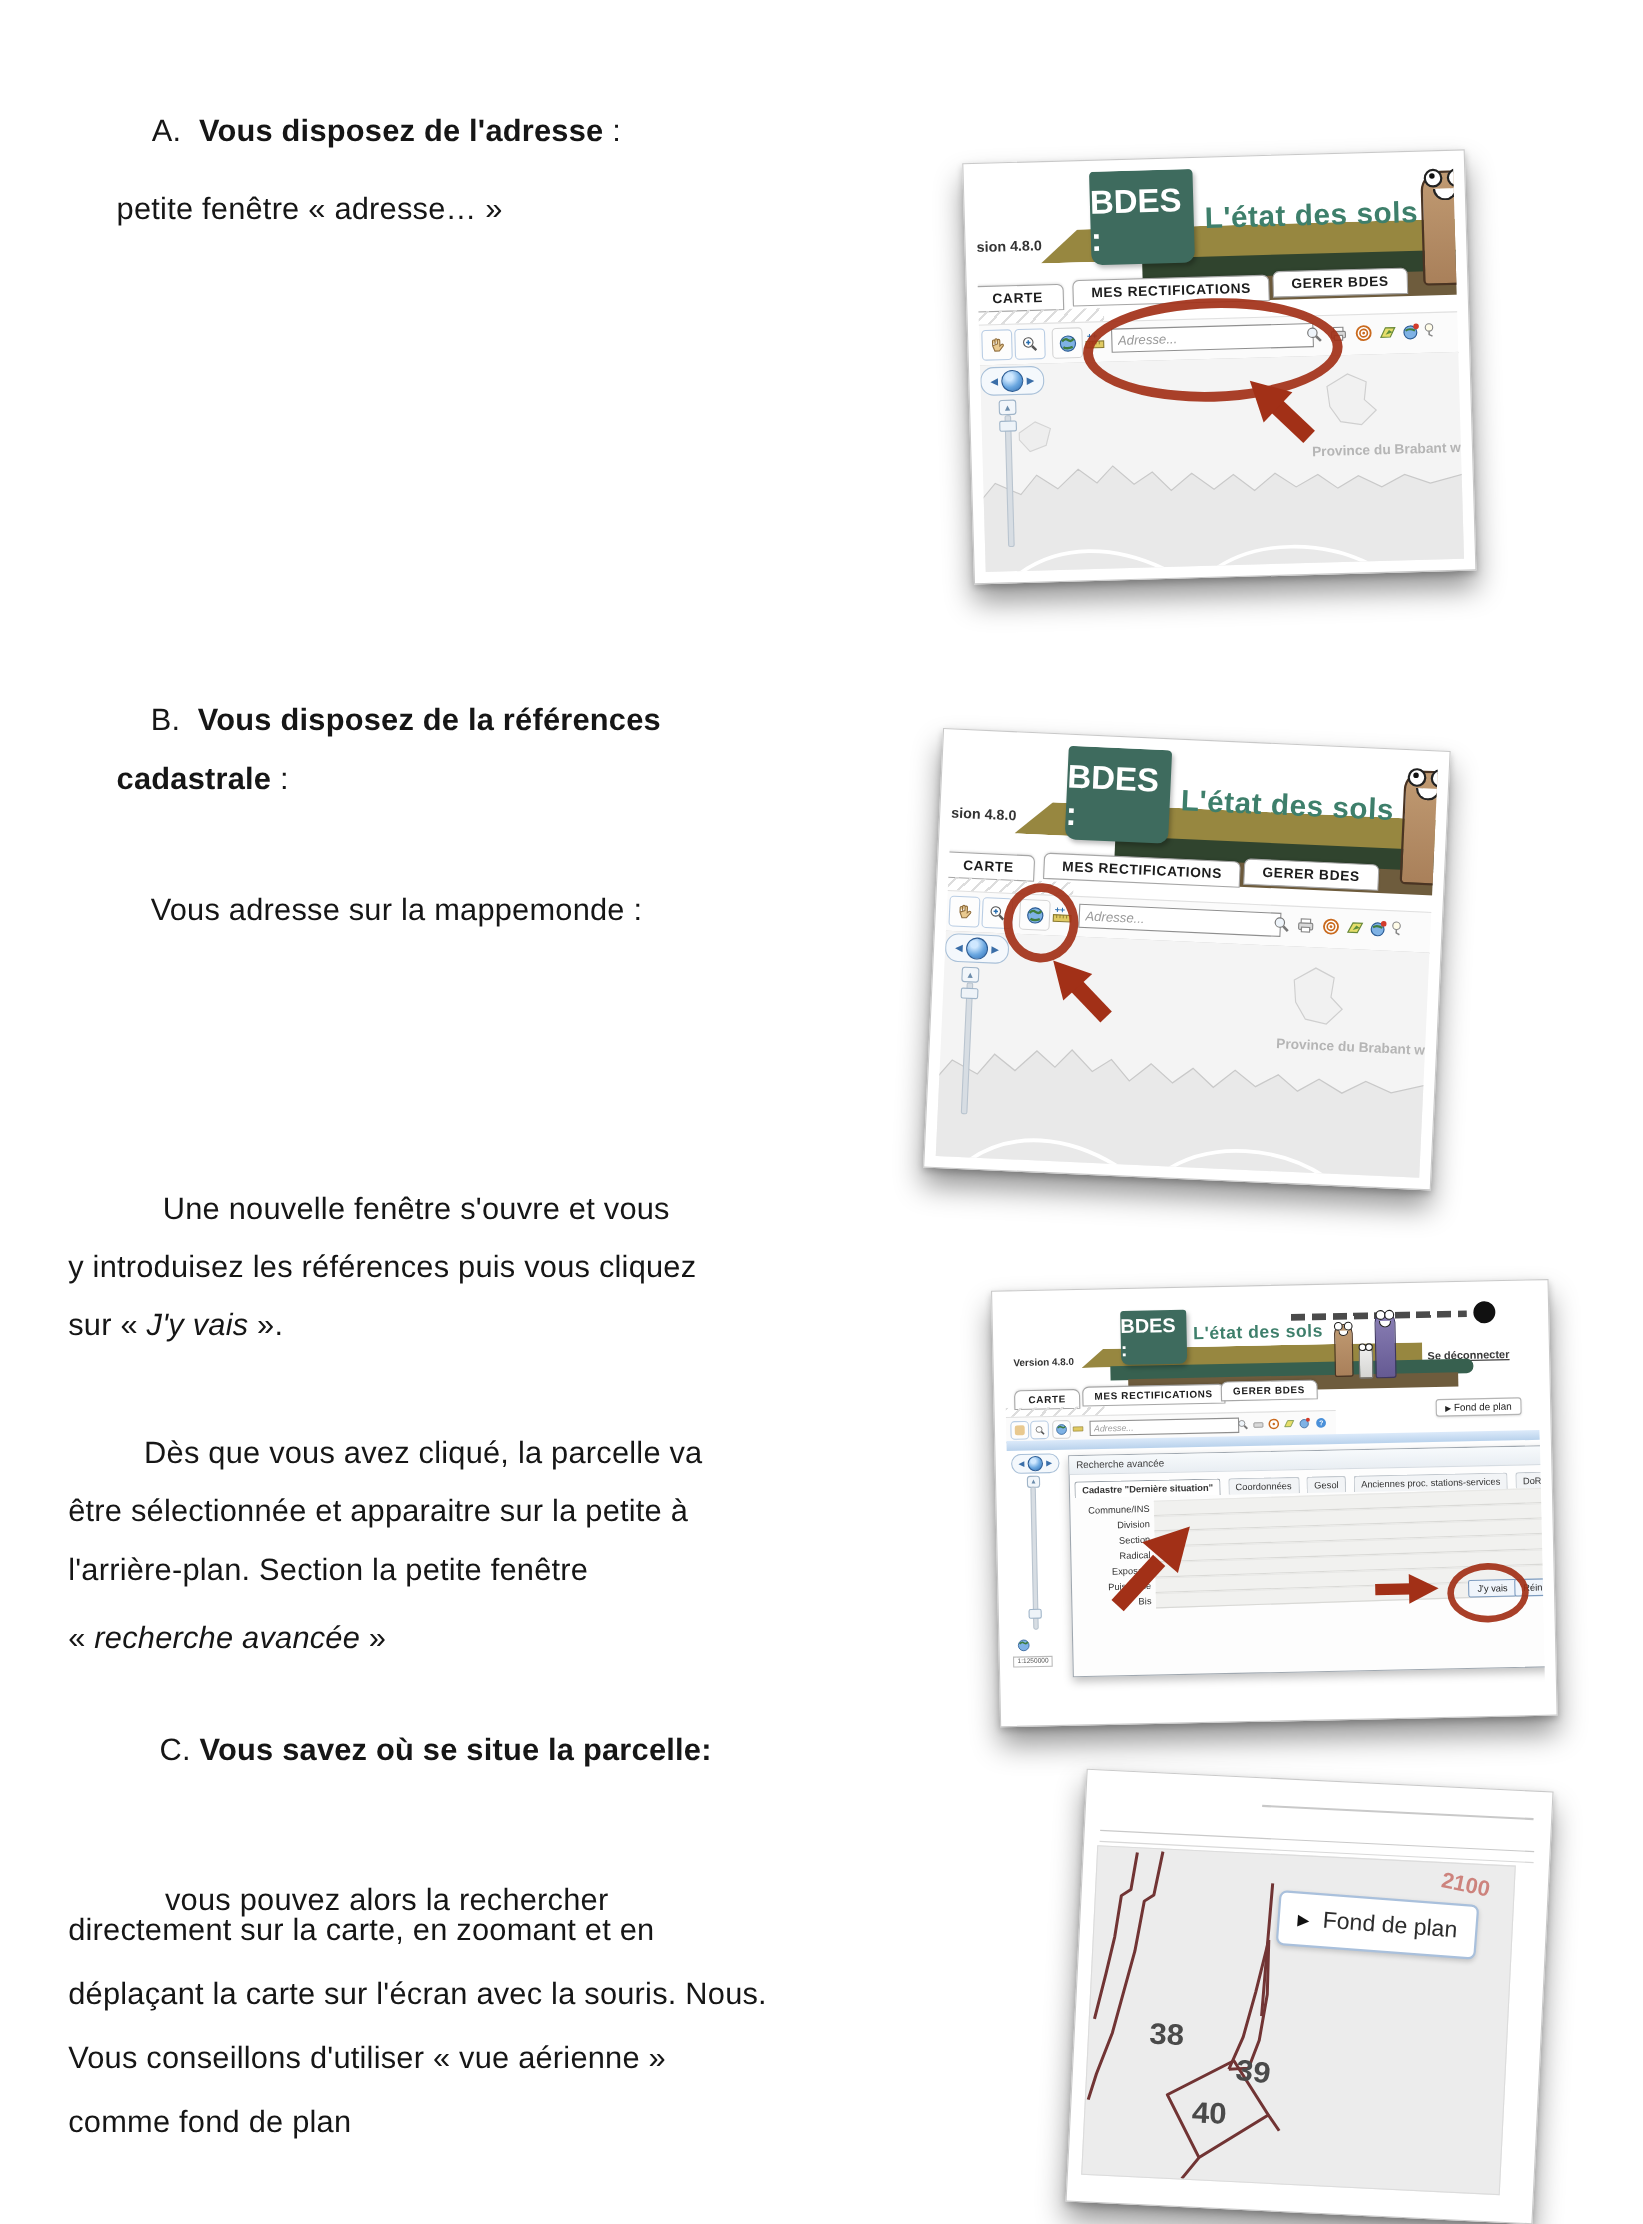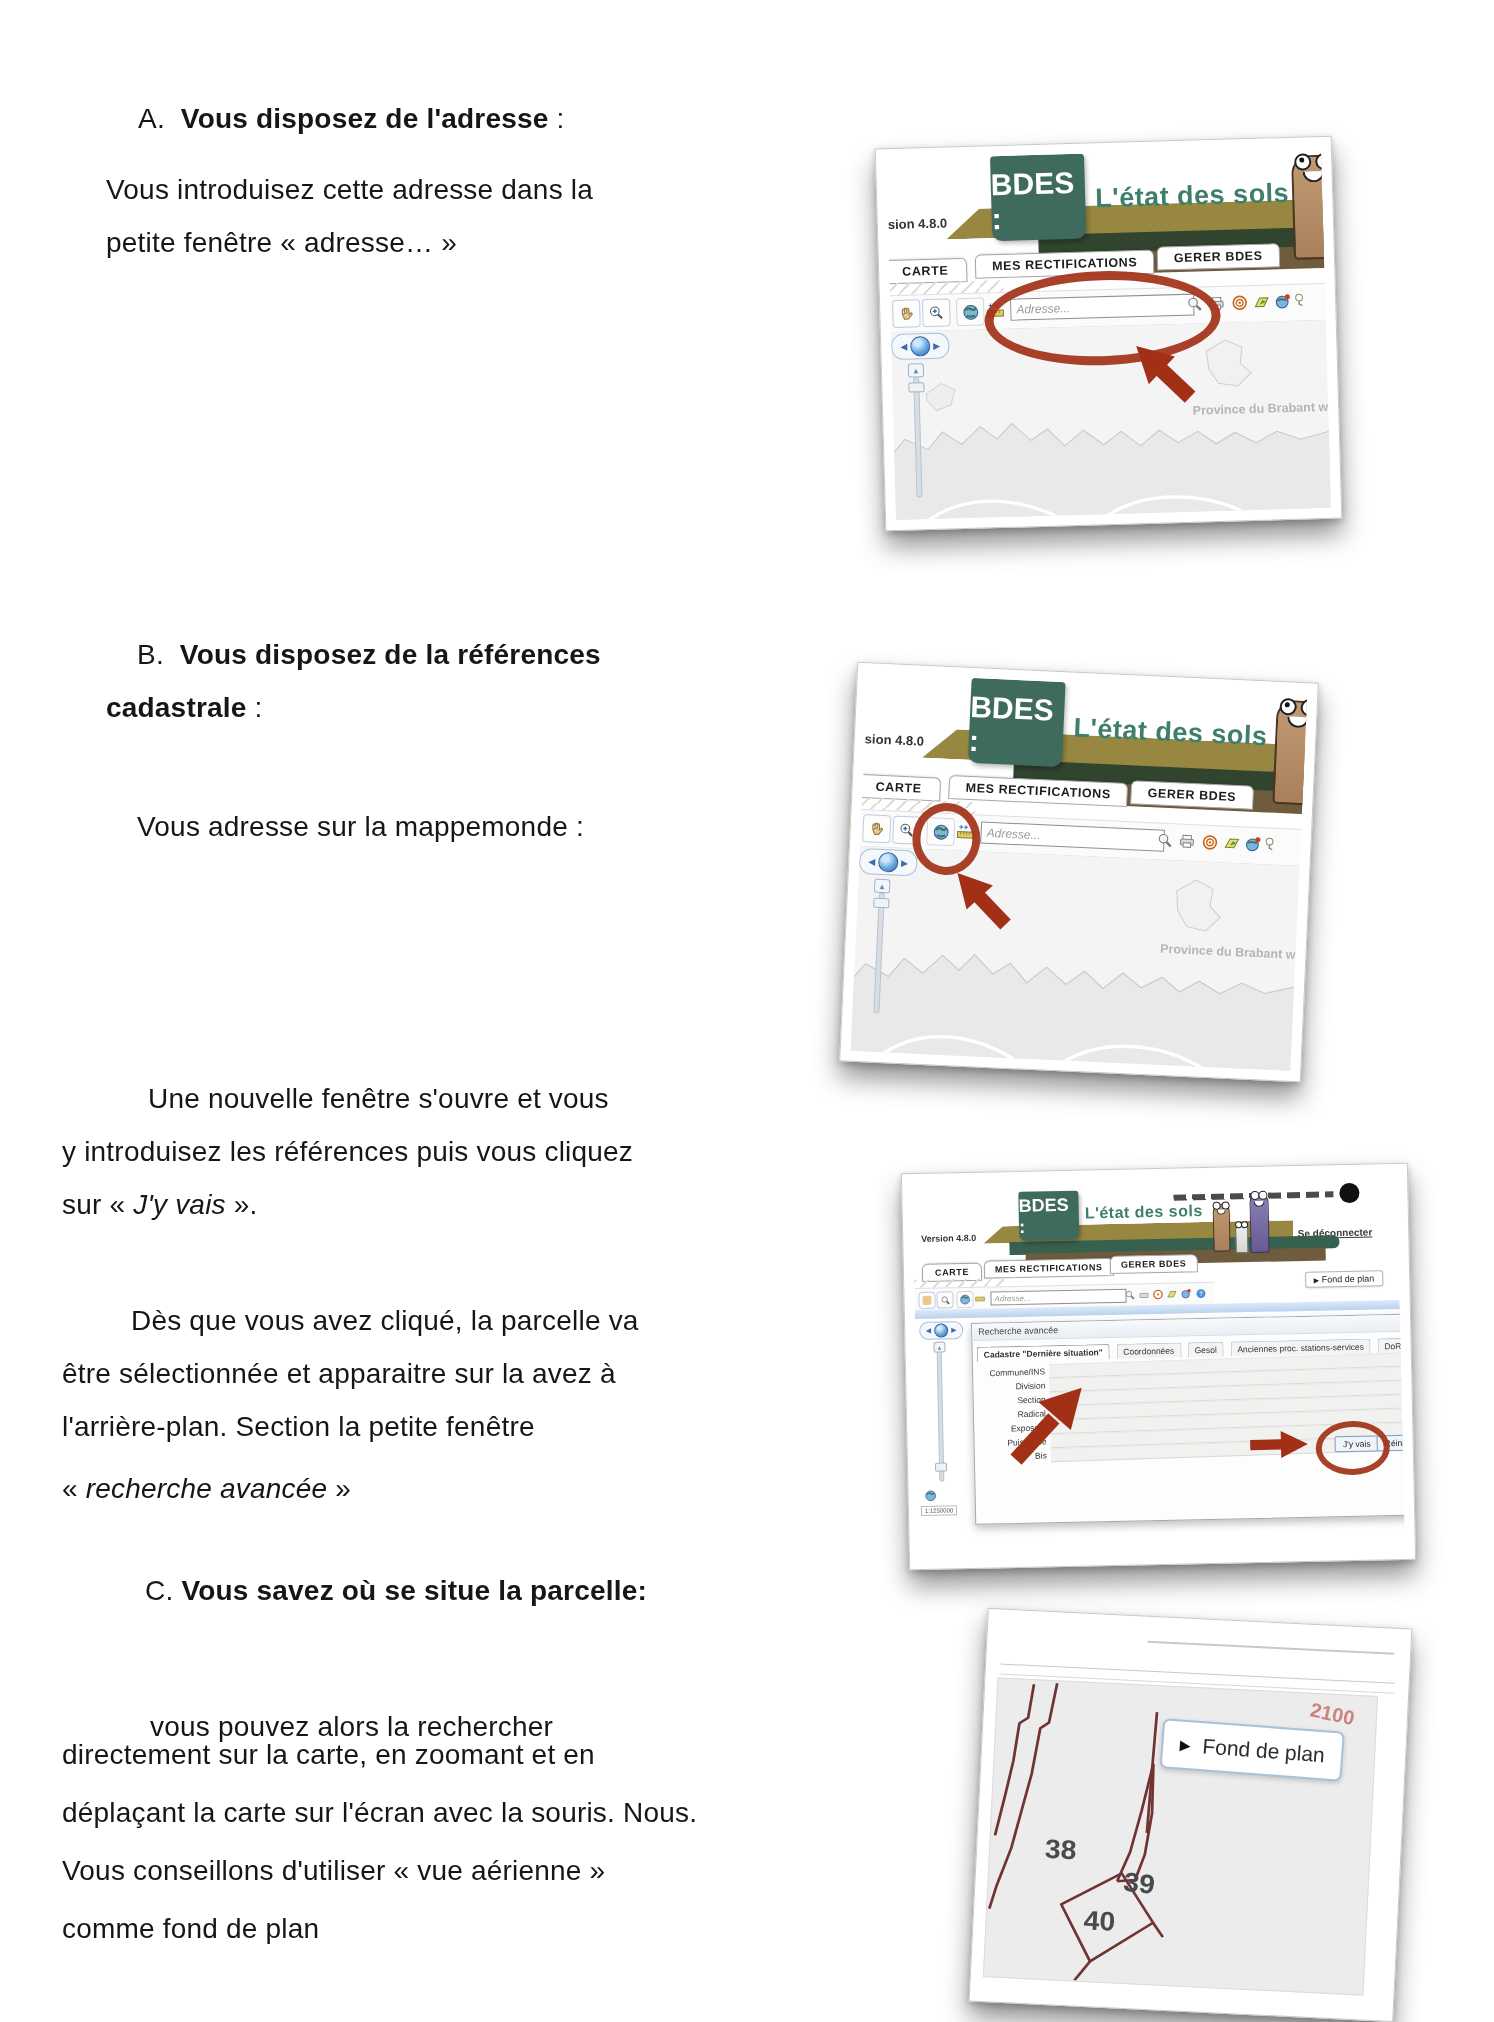--- a/index.html
+++ b/index.html
@@ -89,21 +89,20 @@
   }
   .thinline{position:absolute;background:#c9c9c9;height:2px;}
 </style>
 </head>
 <body>
 
 <div class="doc" style="left:138px;top:92px;">
   <span>A.</span>&nbsp;&nbsp;<b>Vous disposez de l'adresse</b><span> :</span>
 </div>
 <div class="doc" style="left:106px;top:163px;">
-  <div>Vous introduisez cette adresse dans la</div>
   <div>petite fenêtre « adresse… »</div>
 </div>
 
 <div class="shot" style="left:880px;top:142px;width:435px;height:361px;transform:rotate(-1.6deg);">
   <div class="shot-in">
 
     <div class="olive" style="left:58px;top:52px;right:-6px;height:30px;clip-path:polygon(34px 0,100% 0,100% 100%,0 100%);border-radius:8px 0 0 0;"></div>
     <div class="stripe-green" style="left:150px;top:80px;right:-6px;height:20px;"></div>
     <div class="stripe-brown" style="left:188px;top:99px;right:-6px;height:22px;"></div>
     <div class="version" style="left:0px;top:58px;font-size:13px;">sion 4.8.0</div>
@@ -343,21 +342,21 @@
 </div>
 <div class="doc" style="left:62px;top:1125px;">
   <div>y introduisez les références puis vous cliquez</div>
   <div><span>sur « </span><span class="it">J'y vais</span><span> ».</span></div>
 </div>
 
 <div class="doc" style="left:131px;top:1294px;">
   <div>Dès que vous avez cliqué, la parcelle va</div>
 </div>
 <div class="doc" style="left:62px;top:1347px;">
-  <div>être sélectionnée et apparaitre sur la avez à</div>
+  <div>être sélectionnée et apparaitre sur la petite à</div>
   <div>l'arrière-plan. Section la petite fenêtre</div>
 </div>
 <div class="doc" style="left:62px;top:1462px;">
   <span>« </span><span class="it">recherche avancée</span><span> »</span>
 </div>
 
 <div class="shot" style="left:905px;top:1168px;width:485px;height:375px;transform:rotate(-1.2deg);">
   <div class="shot-in">
 
     <div class="blur-bar" style="right:64px;top:16px;width:160px;"></div>

